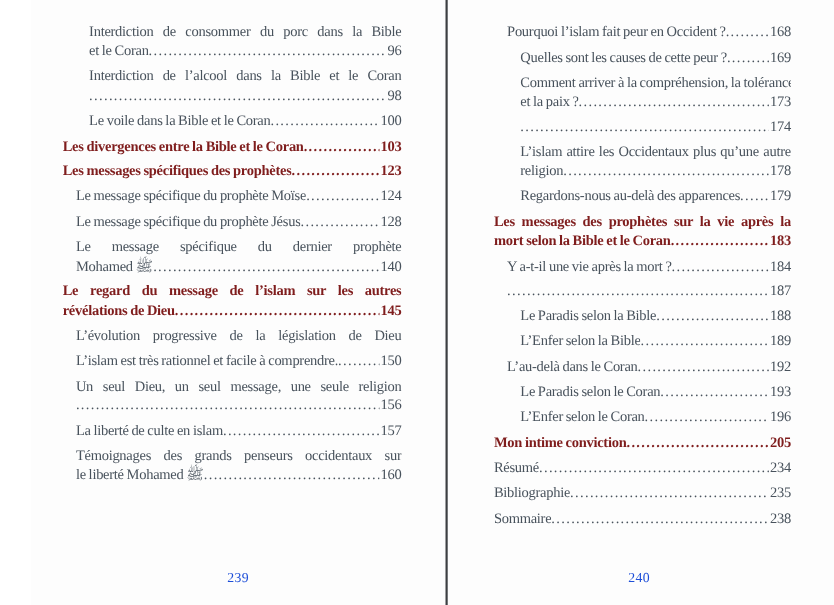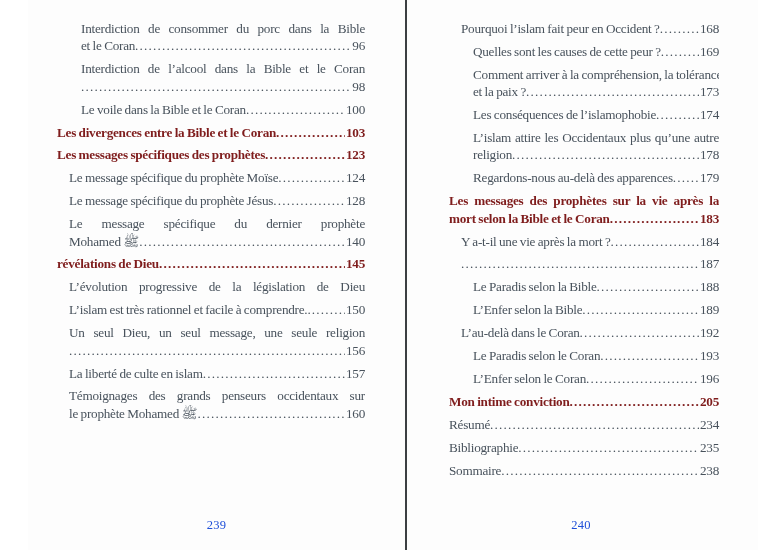--- a/index.html
+++ b/index.html
@@ -111,20 +111,21 @@
         </div>
         <div class="entry l1">
           <div class="jline">Le message spécifique du dernier prophète</div>
           <div class="lastline">
             <span class="t">Mohamed ﷺ</span>
             <span class="leader"></span>
             <span class="pg">140</span>
           </div>
         </div>
         <div class="entry l0 bold">
+          <div class="jline">Le regard du message de l’islam sur les autres</div>
           <div class="lastline">
             <span class="t">révélations de Dieu </span>
             <span class="leader"></span>
             <span class="pg">145</span>
           </div>
         </div>
         <div class="entry l1">
           <div class="jline">L’évolution progressive de la législation de Dieu</div>
         </div>
         <div class="entry l1">
@@ -145,21 +146,21 @@
         <div class="entry l1">
           <div class="lastline">
             <span class="t">La liberté de culte en islam</span>
             <span class="leader"></span>
             <span class="pg">157</span>
           </div>
         </div>
         <div class="entry l1">
           <div class="jline">Témoignages des grands penseurs occidentaux sur</div>
           <div class="lastline">
-            <span class="t">le prophète Mohamed ﷺ</span>
+            <span class="t">le liberté Mohamed ﷺ</span>
             <span class="leader"></span>
             <span class="pg">160</span>
           </div>
         </div>
       </div>
     <div class="pagenum">239</div>
   </section>
 
   <div class="divider"></div>
 
@@ -182,21 +183,20 @@
         <div class="entry l2">
           <div class="jline">Comment arriver à la compréhension, la tolérance</div>
           <div class="lastline">
             <span class="t">et la paix ? </span>
             <span class="leader"></span>
             <span class="pg">173</span>
           </div>
         </div>
         <div class="entry l2">
           <div class="lastline">
-            <span class="t">Les conséquences de l’islamophobie </span>
             <span class="leader"></span>
             <span class="pg">174</span>
           </div>
         </div>
         <div class="entry l2">
           <div class="jline">L’islam attire les Occidentaux plus qu’une autre</div>
           <div class="lastline">
             <span class="t">religion</span>
             <span class="leader"></span>
             <span class="pg">178</span>

